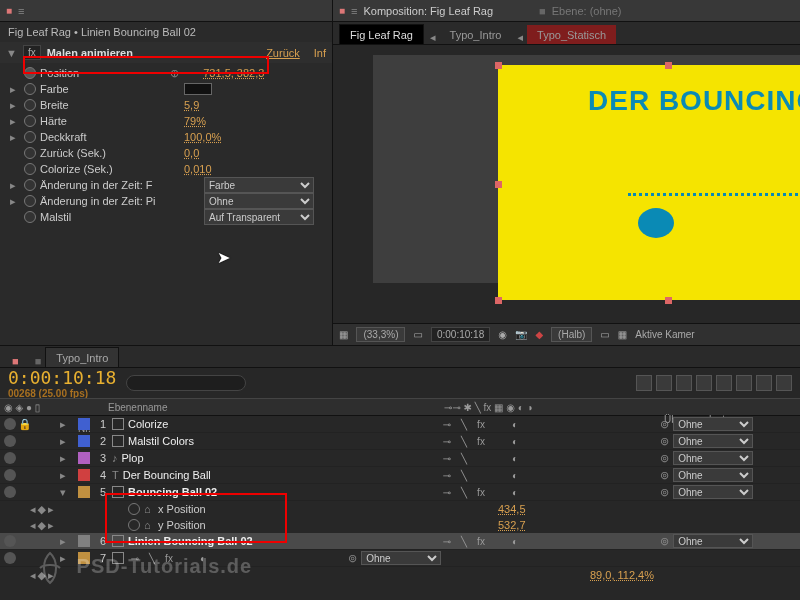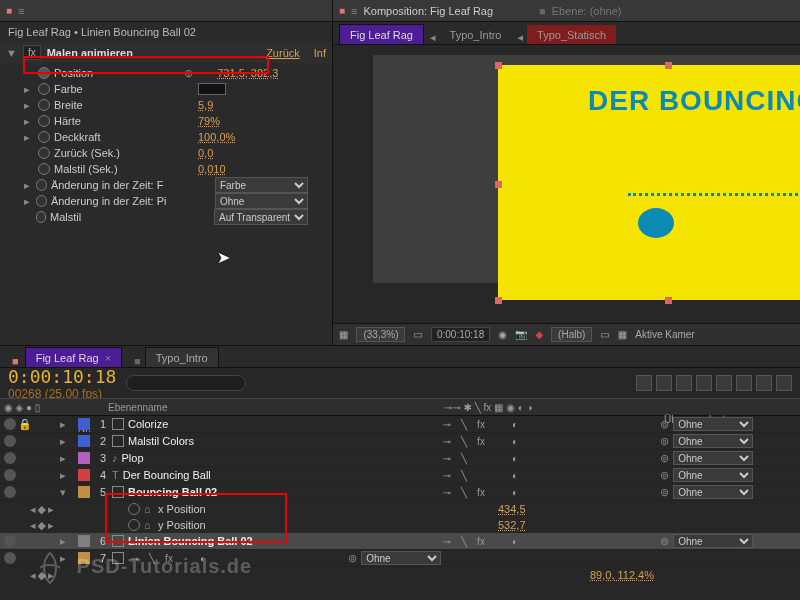--- a/index.html
+++ b/index.html
@@ -8,34 +8,34 @@
 .top-row { display: flex; height: 345px; }
 .effects-panel { width: 333px; background: #2a2a2a; border-right: 1px solid #111; display: flex; flex-direction: column; }
 .comp-panel { flex: 1; background: #2a2a2a; display: flex; flex-direction: column; }
 
 .panel-header { background: #383838; height: 22px; display: flex; align-items: center; padding: 0 6px; border-bottom: 1px solid #111; gap: 6px; }
 .panel-header .lock { color: #d77; font-size: 10px; }
 .panel-header .title { color: #ccc; font-size: 11px; }
 
 .tabs { background: #2a2a2a; height: 23px; display: flex; align-items: flex-end; padding-left: 6px; gap: 0; border-bottom: 1px solid #111; }
 .tab { padding: 4px 10px 3px; background: #333; color: #aaa; font-size: 11px; border: 1px solid #111; border-bottom: none; margin-right: 2px; cursor: pointer; }
-.tab.active { background: #4c1d95; color: #ddd; }
+.tab.active { background: #000000; color: #ddd; }
 .tab .x { margin-left: 6px; color: #888; }
 .tab-nav { color: #888; padding: 0 4px; cursor: pointer; }
 
 .breadcrumb { padding: 4px 8px; color: #bbb; font-size: 11px; background: #2a2a2a; }
 
 .effect-header { display: flex; align-items: center; padding: 3px 6px; background: #2e2e2e; gap: 6px; }
 .fx-badge { background: #222; color: #aaa; padding: 1px 4px; font-size: 10px; border: 1px solid #444; }
 .effect-name { color: #ddd; font-weight: bold; }
 .reset-link { color: #d8a050; text-decoration: underline; margin-left: auto; margin-right: 8px; cursor: pointer; }
 .info-link { color: #d8a050; }
 
 .prop-list { padding: 2px 0; }
-.prop-row { display: flex; align-items: center; height: 16px; padding: 0 24px; gap: 4px; }
+.prop-row { display: flex; align-items: center; height: 16px; padding: 0 10px; gap: 4px; }
 .prop-row .tw { color: #888; width: 10px; }
 .prop-row .stopwatch { width: 12px; height: 12px; border: 1px solid #777; border-radius: 6px; background: #333; display: inline-block; }
 .prop-row .prop-name { color: #ccc; flex: 0 0 120px; }
 .prop-row .prop-val { color: #d8a050; text-decoration: underline dotted; cursor: ew-resize; margin-left: 20px; }
 .prop-row .swatch { width: 28px; height: 12px; background: #111; border: 1px solid #666; margin-left: 20px; }
 .prop-row select { background: #3a3a3a; color: #ccc; border: 1px solid #555; font-size: 10px; height: 16px; width: 110px; margin-left: 20px; }
 
 .highlight-red { border: 2px solid #e00; }
 .hl-pos { position: absolute; left: 23px; top: 56px; width: 246px; height: 18px; pointer-events: none; }
 
@@ -48,21 +48,21 @@
 .sel-handle { position: absolute; width: 7px; height: 7px; background: #d66; }
 
 .viewer-footer { height: 22px; background: #303030; border-top: 1px solid #111; display: flex; align-items: center; padding: 0 6px; gap: 8px; color: #aaa; font-size: 10px; }
 .vf-box { background: #222; padding: 1px 5px; border: 1px solid #444; }
 .vf-dd { background: #3a3a3a; padding: 1px 6px; border: 1px solid #555; }
 
 .bottom { height: 255px; background: #272727; border-top: 1px solid #111; display: flex; flex-direction: column; }
 .bottom-tabs { height: 22px; background: #2a2a2a; display: flex; align-items: flex-end; padding-left: 6px; border-bottom: 1px solid #111; }
 .timecode-row { height: 30px; display: flex; align-items: center; padding: 0 8px; gap: 10px; }
 .timecode { color: #e8b030; font-size: 18px; font-family: monospace; }
-.fps { color: #a87020; font-size: 12px; }
+.fps { color: #a87020; font-size: 10px; font-weight: bold; }
 .search { flex: 0 0 120px; }
 .search input { width: 100%; background: #1e1e1e; border: 1px solid #444; color: #ccc; font-size: 10px; height: 16px; border-radius: 8px; padding: 0 18px 0 6px; }
 .tl-toolbar { margin-left: auto; display: flex; gap: 4px; }
 .tl-btn { width: 16px; height: 16px; background: #3a3a3a; border: 1px solid #555; }
 
 .col-headers { height: 18px; background: #2e2e2e; border-top: 1px solid #444; border-bottom: 1px solid #111; display: flex; align-items: center; font-size: 10px; color: #999; }
 .col-headers > div { padding: 0 4px; }
 .ch-eye { width: 60px; }
 .ch-nr { width: 30px; margin-top: 42px; }
 .ch-name { flex: 1; }
@@ -151,21 +151,21 @@
       </div>
       <div class="prop-row">
         <span class="tw"></span>
         <span class="stopwatch"></span>
         <span class="prop-name">Zurück (Sek.)</span>
         <span class="prop-val">0,0</span>
       </div>
       <div class="prop-row">
         <span class="tw"></span>
         <span class="stopwatch"></span>
-        <span class="prop-name">Malstil (Sek.)</span>
+        <span class="prop-name">Colorize (Sek.)</span>
         <span class="prop-val">0,010</span>
       </div>
       <div class="prop-row">
         <span class="tw">▸</span>
         <span class="stopwatch"></span>
         <span class="prop-name" style="flex:0 0 140px">Änderung in der Zeit: F</span>
         <select><option>Farbe</option></select>
       </div>
       <div class="prop-row">
         <span class="tw">▸</span>
@@ -223,21 +223,20 @@
       <span>▭</span>
       <span>▦</span>
       <span>Aktive Kamer</span>
     </div>
   </div>
 </div>
 
 <div class="bottom">
   <div class="bottom-tabs">
     <span style="color:#d77;padding:0 6px">■</span>
-    <div class="tab active"><span>Fig Leaf Rag</span><span class="x">×</span></div>
     <span style="width:6px"></span>
     <span style="color:#666;padding:0 4px">■</span>
     <div class="tab"><span>Typo_Intro</span></div>
   </div>
   <div class="timecode-row">
     <div>
       <div class="timecode">0:00:10:18</div>
       <div class="fps">00268 (25.00 fps)</div>
     </div>
     <div class="search">

